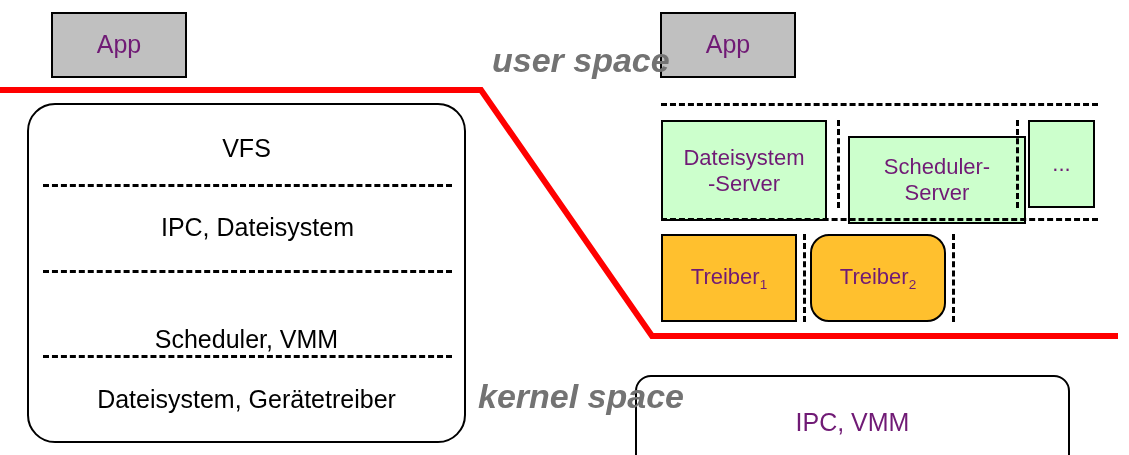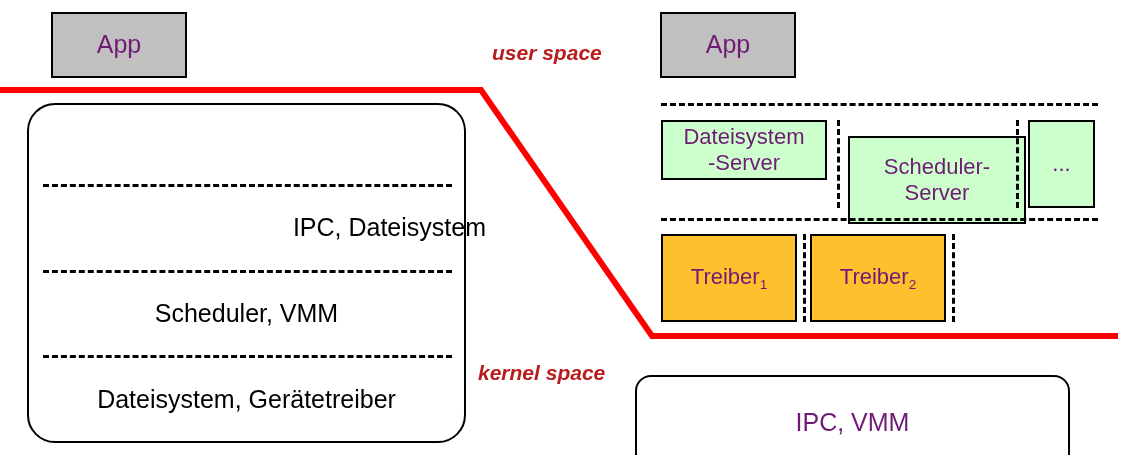--- a/index.html
+++ b/index.html
@@ -66,24 +66,24 @@
     border: 2px solid #000000;
     font-size: 22px;
   }
   .driver-box {
     background: #ffc02e;
     border: 2px solid #000000;
     font-size: 22px;
   }
   .space-label {
     position: absolute;
-    color: #b91c1c;
+    color: #737373;
     font-style: italic;
     font-weight: bold;
-    font-size: 21px;
+    font-size: 34px;
     white-space: nowrap;
   }
   #boundary-svg {
     position: absolute;
     left: 0;
     top: 0;
     width: 1129px;
     height: 455px;
     pointer-events: none;
   }
@@ -97,46 +97,49 @@
 <body>
 
 <div id="canvas">
 
   <div class="box app-box" style="left:51px; top:12px; width:136px; height:66px;">
     <span>App</span>
   </div>
 
   <div class="box mono-kernel" style="left:27px; top:103px; width:439px; height:340px;"></div>
 
+  <div class="layer-label" style="left:29px; top:113px; width:435px; height:70px;">
+    <span>VFS</span>
+  </div>
 
   <div class="hdash" style="left:43px; top:184px; width:409px;"></div>
 
-  <div class="layer-label" style="left:29px; top:186px; width:457px; height:83px;justify-content:flex-end;">
+  <div class="layer-label" style="left:29px; top:186px; width:457px; height:83px;">
     <span>IPC, Dateisystem</span>
   </div>
 
   <div class="hdash" style="left:43px; top:270px; width:409px;"></div>
 
-  <div class="layer-label" style="left:29px; top:272px; width:435px; height:82px;">
+  <div class="layer-label" style="left:29px; top:272px; width:435px; height:82px;align-items:flex-end;">
     <span>Scheduler, VMM</span>
   </div>
 
   <div class="hdash" style="left:43px; top:355px; width:409px;"></div>
 
   <div class="layer-label" style="left:29px; top:357px; width:435px; height:84px;">
     <span>Dateisystem, Gerätetreiber</span>
   </div>
 
   <div class="box app-box" style="left:660px; top:12px; width:136px; height:66px;">
     <span>App</span>
   </div>
 
   <div class="hdash" style="left:661px; top:103px; width:437px;"></div>
 
-  <div class="box server-box" style="left:661px; top:120px; width:166px; height:60px;">
+  <div class="box server-box" style="left:661px; top:120px; width:166px; height:101px;">
     <span>
       <span>Dateisystem</span><br>
       <span>-Server</span>
     </span>
   </div>
 
   <div class="vdash" style="left:837px; top:120px; height:88px;"></div>
 
   <div class="box server-box" style="left:848px; top:136px; width:178px; height:88px;">
     <span>
@@ -152,32 +155,32 @@
   </div>
 
   <div class="hdash" style="left:661px; top:218px; width:437px;"></div>
 
   <div class="box driver-box" style="left:661px; top:234px; width:136px; height:88px;">
     <span><span>Treiber</span><span class="sub">1</span></span>
   </div>
 
   <div class="vdash" style="left:803px; top:234px; height:88px;"></div>
 
-  <div class="box driver-box" style="left:810px; top:234px; width:136px; height:88px;">
+  <div class="box driver-box" style="left:810px; top:234px; width:136px; height:88px;border-radius:19px;">
     <span><span>Treiber</span><span class="sub">2</span></span>
   </div>
 
   <div class="vdash" style="left:952px; top:234px; height:88px;"></div>
 
 
   <div class="box micro-kernel" style="left:635px; top:355px; width:435px; height:95px;margin-top:20px;">
     <span>IPC, VMM</span>
   </div>
 
   <svg id="boundary-svg" viewBox="0 0 1129 455" xmlns="http://www.w3.org/2000/svg">
     <polyline points="0,90 481,90 652,336 1118,336" fill="none" stroke="#ff0000" stroke-width="6" stroke-linejoin="miter" stroke-linecap="butt"></polyline>
   </svg>
 
   <div class="space-label" style="left:492px; top:41px;">user space</div>
 
-  <div class="space-label" style="left:478px; top:361px;">kernel space</div>
+  <div class="space-label" style="left:478px; top:377px;">kernel space</div>
 
 </div>
 
 </body></html>

